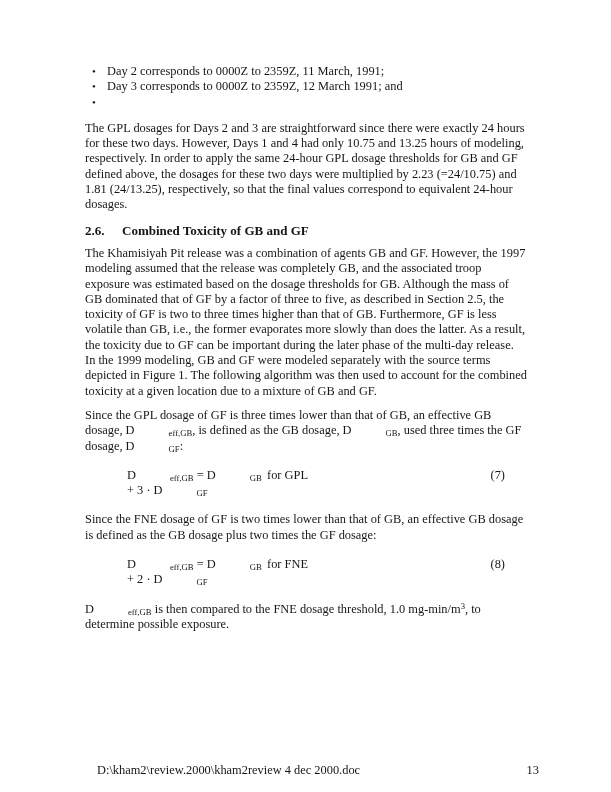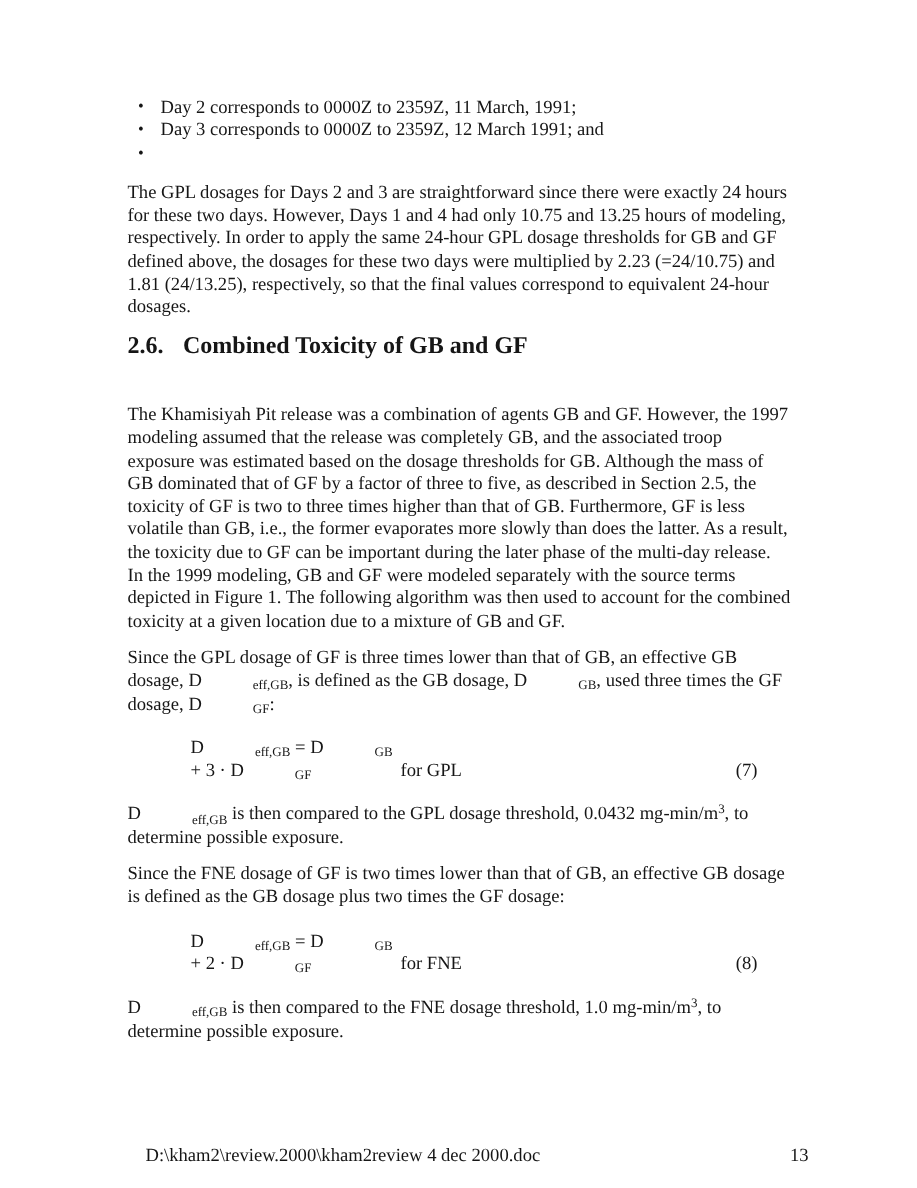--- a/index.html
+++ b/index.html
@@ -34,32 +34,32 @@
   ul.bullets .b-dot {
     width: 15px;
     margin-left: 7px;
     flex: 0 0 auto;
     font-size: 11px;
   }
   p {
     margin: 0 0 9px 0;
   }
   h2.section-heading {
-    font-size: 16px;
+    font-size: 13px;
     font-weight: bold;
-    margin: 10px 0 31px 0;
+    margin: 10px 0 8px 0;
     line-height: 15.3px;
   }
   h2.section-heading .h-num {
     display: inline-block;
     width: 37px;
   }
   .equation {
     display: flex;
-    align-items: flex-end;
+    align-items: flex-start;
     margin: 14px 0 14px 0;
   }
   .equation .eq-expr {
     display: inline-block;
     margin-left: 42px;
     width: 140px;
   }
   .equation .eq-cond {
     display: inline-block;
   }
@@ -118,21 +118,20 @@
     <p>The Khamisiyah Pit release was a combination of agents GB and GF. However, the 1997 modeling assumed that the release was completely GB, and the associated troop exposure was estimated based on the dosage thresholds for GB. Although the mass of GB dominated that of GF by a factor of three to five, as described in Section 2.5, the toxicity of GF is two to three times higher than that of GB. Furthermore, GF is less volatile than GB, i.e., the former evaporates more slowly than does the latter. As a result, the toxicity due to GF can be important during the later phase of the multi-day release. In the 1999 modeling, GB and GF were modeled separately with the source terms depicted in Figure 1. The following algorithm was then used to account for the combined toxicity at a given location due to a mixture of GB and GF.</p>
 
     <p><span>Since the GPL dosage of GF is three times lower than that of GB, an effective GB dosage, D</span><sub>eff,GB</sub><span>, is defined as the GB dosage, D</span><sub>GB</sub><span>, used three times the GF dosage, D</span><sub>GF</sub><span>:</span></p>
 
     <div class="equation">
       <span class="eq-expr"><span>D</span><sub>eff,GB</sub><span> = D</span><sub>GB</sub><span> + 3 · D</span><sub>GF</sub></span>
       <span class="eq-cond">for GPL</span>
       <span class="eq-num">(7)</span>
     </div>
 
-    <p><span>D</span><sub>eff,GB</sub><span> is then compared to the GPL dosage threshold, 0.0432 mg-min/m</span><sup>3</sup><span>, to determine possible exposure.</span></p>
 
     <p>Since the FNE dosage of GF is two times lower than that of GB, an effective GB dosage is defined as the GB dosage plus two times the GF dosage:</p>
 
     <div class="equation">
       <span class="eq-expr"><span>D</span><sub>eff,GB</sub><span> = D</span><sub>GB</sub><span> + 2 · D</span><sub>GF</sub></span>
       <span class="eq-cond">for FNE</span>
       <span class="eq-num">(8)</span>
     </div>
 
     <p><span>D</span><sub>eff,GB</sub><span> is then compared to the FNE dosage threshold, 1.0 mg-min/m</span><sup>3</sup><span>, to determine possible exposure.</span></p>

